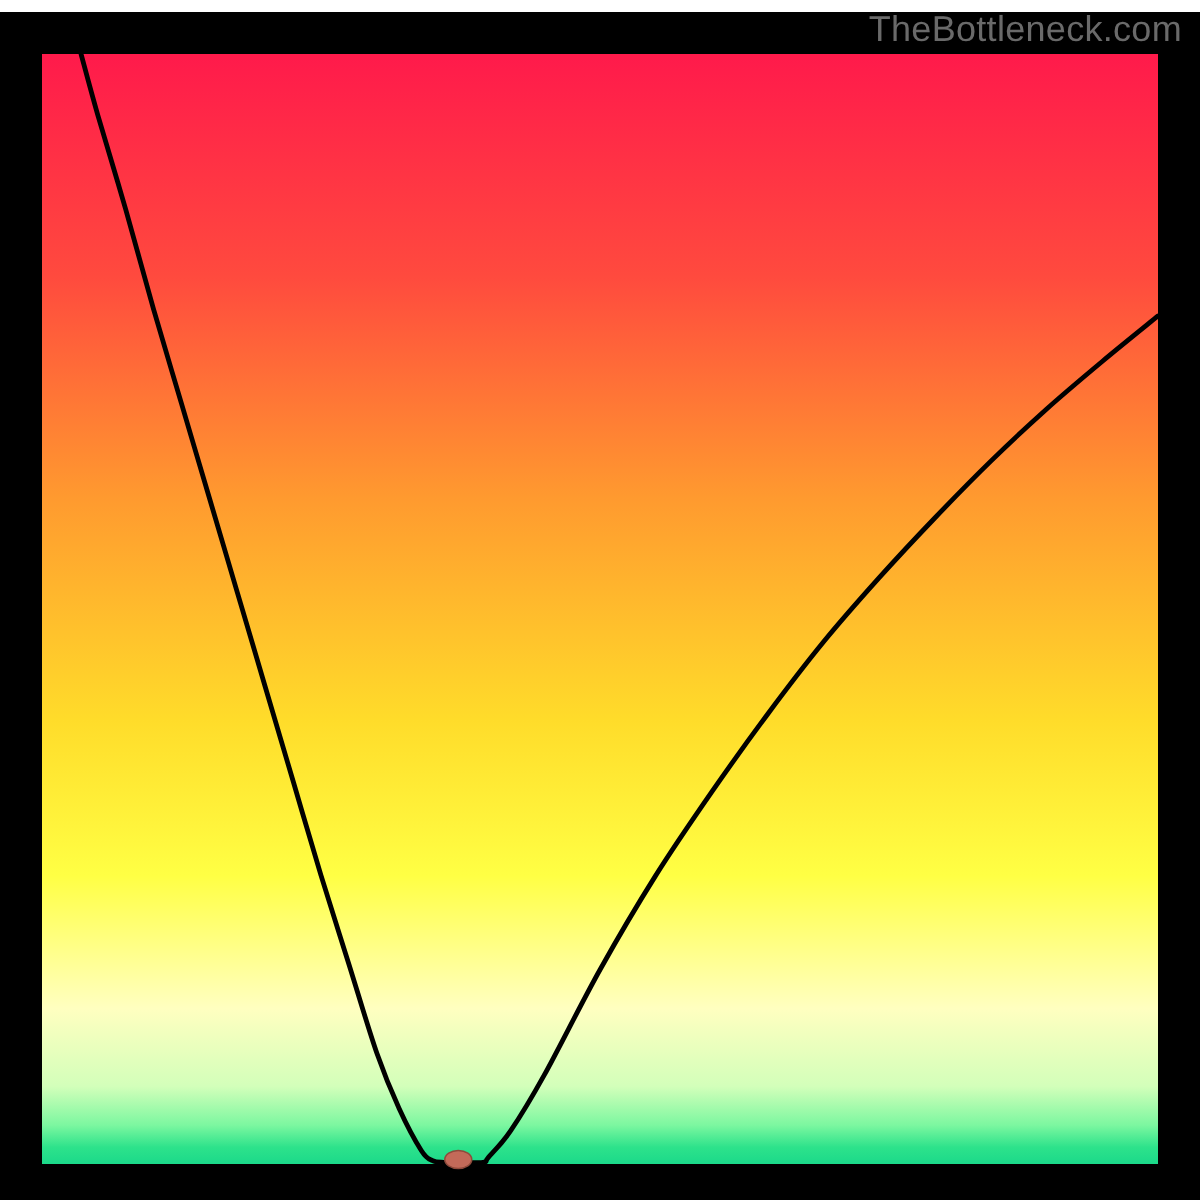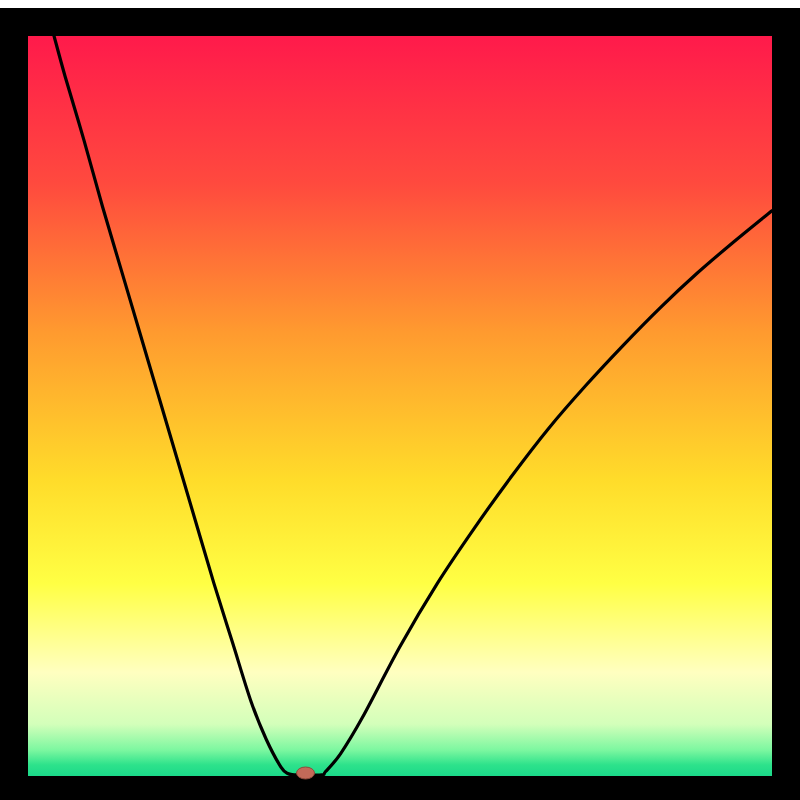--- a/index.html
+++ b/index.html
@@ -32,20 +32,21 @@
     top: 0;
     width: 800px;
     height: 800px;
     display: block;
   }
 </style>
 </head>
 <body>
 
 <div class="stage">
+  <div class="watermark">TheBottleneck.com</div>
 
   <svg class="chart" viewBox="0 0 800 800" xmlns="http://www.w3.org/2000/svg">
     <defs>
       <linearGradient id="bg-grad" x1="0" y1="0" x2="0" y2="1">
           <stop offset="0%" stop-color="#ff1a4b"></stop>
           <stop offset="20%" stop-color="#ff4a3e"></stop>
           <stop offset="40%" stop-color="#ff9a2f"></stop>
           <stop offset="60%" stop-color="#ffdc2a"></stop>
           <stop offset="74%" stop-color="#ffff44"></stop>
           <stop offset="86%" stop-color="#ffffc0"></stop>

